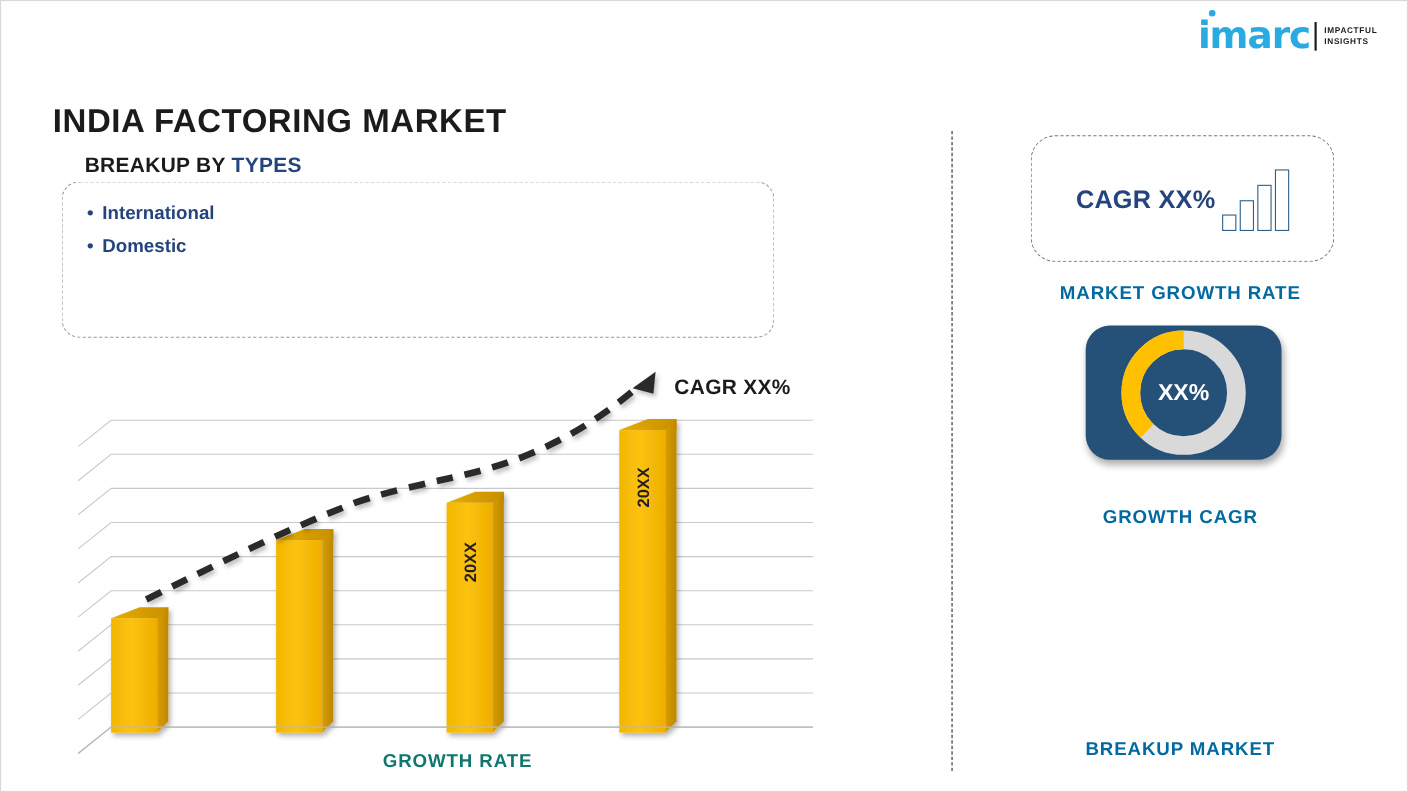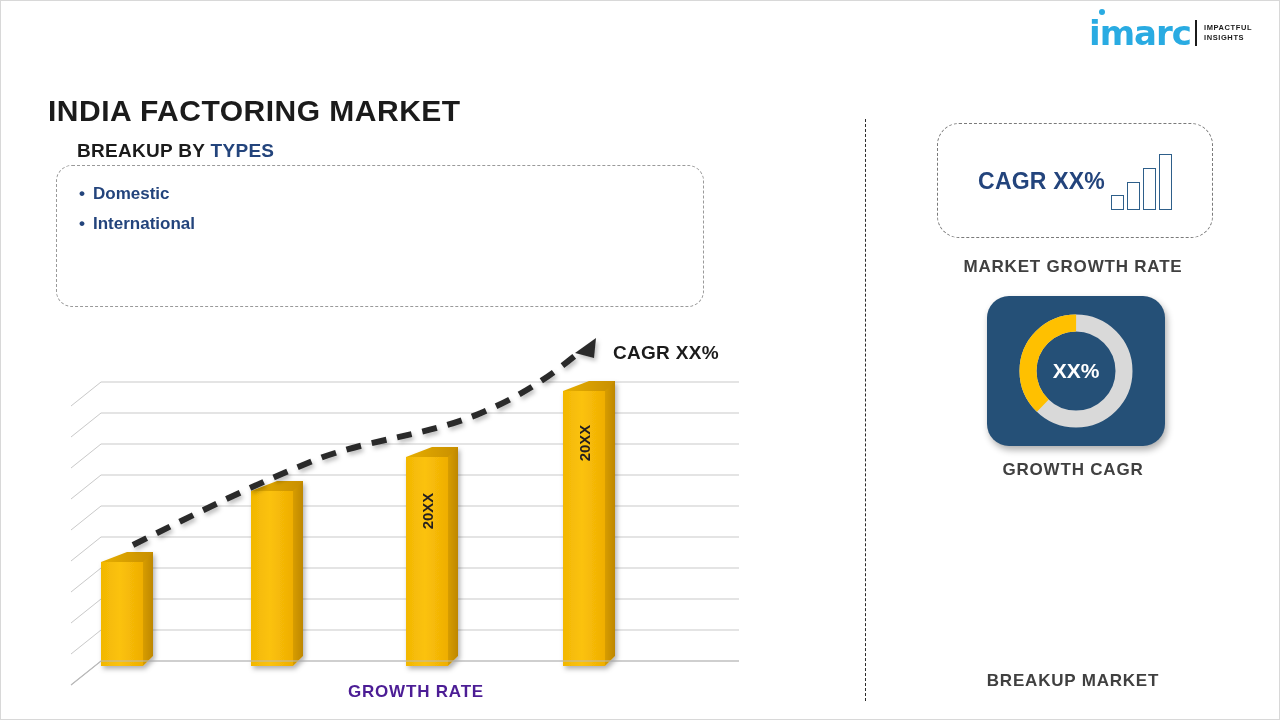--- a/index.html
+++ b/index.html
@@ -43,21 +43,21 @@
   
   .chart{position:absolute;left:50px;top:330px;width:700px;height:360px;}
   .chart svg{display:block;}
   .bar-label{
     font-family:"Liberation Sans", sans-serif;font-size:15px;font-weight:bold;fill:#231f20;
   }
   .cagr-note{
     position:absolute;left:612px;top:341px;font-size:19px;font-weight:bold;color:#1b1b1b;letter-spacing:.3px;
   }
   .axis-caption{
-    position:absolute;left:347px;top:681px;font-size:17px;font-weight:bold;color:#4c1d95;letter-spacing:.8px;
+    position:absolute;left:347px;top:681px;font-size:17px;font-weight:bold;color:#0f766e;letter-spacing:.8px;
   }
 
   
   .divider{
     position:absolute;left:864px;top:118px;width:0;height:582px;
     border-left:1px dashed #2b2b2b;
   }
 
   
   .cagr-box{
@@ -66,29 +66,29 @@
     display:flex;align-items:center;justify-content:center;gap:6px;
   }
   .cagr-text{
     font-size:23px;font-weight:bold;color:#23447c;line-height:30px;text-align:left;letter-spacing:.2px;
   }
   .cagr-bars{display:flex;align-items:flex-end;gap:3px;height:58px;}
   .cagr-bars i{display:block;width:13px;border:1.6px solid #2e5f8a;background:#fff;box-sizing:border-box;}
 
   .panel-caption{
     position:absolute;width:100%;text-align:center;font-size:17px;font-weight:bold;
-    color:#404040;letter-spacing:.8px;left:0;
+    color:#0369a1;letter-spacing:.8px;left:0;
   }
   .cap-growth{top:256px;}
   .cap-highest{top:459px;}
   .cap-largest{top:670px;}
   .cap-wrap{position:absolute;left:864px;width:416px;}
 
   .tile{
-    position:absolute;width:178px;height:150px;border-radius:22px;
+    position:absolute;width:178px;height:122px;border-radius:22px;
     background:#255077;box-shadow:2px 4px 7px rgba(0,0,0,.32);
     display:flex;align-items:center;justify-content:center;
   }
   .tile-1{left:986px;top:295px;}
   .tile-2{left:986px;top:509px;}
   .tile svg{display:block;}
   .donut-label{
     font-size:21px;font-weight:bold;fill:#ffffff;font-family:"Liberation Sans", sans-serif;
   }
 </style>
@@ -110,22 +110,22 @@
   </div>
 
   <div class="main-title">INDIA FACTORING MARKET</div>
 
   <div class="breakup">
     <span>BREAKUP BY </span><span class="accent">TYPES</span>
   </div>
 
   <div class="list-box">
     <ul>
+      <li>International</li>
       <li>Domestic</li>
-      <li>International</li>
     </ul>
   </div>
 
   <div class="chart">
     <svg width="700" height="360" viewBox="0 0 700 360">
       <defs>
         <linearGradient id="barFront" x1="0" y1="0" x2="1" y2="0">
           <stop offset="0%" stop-color="#F2B705"></stop>
           <stop offset="45%" stop-color="#FBC209"></stop>
           <stop offset="100%" stop-color="#EFAE04"></stop>

